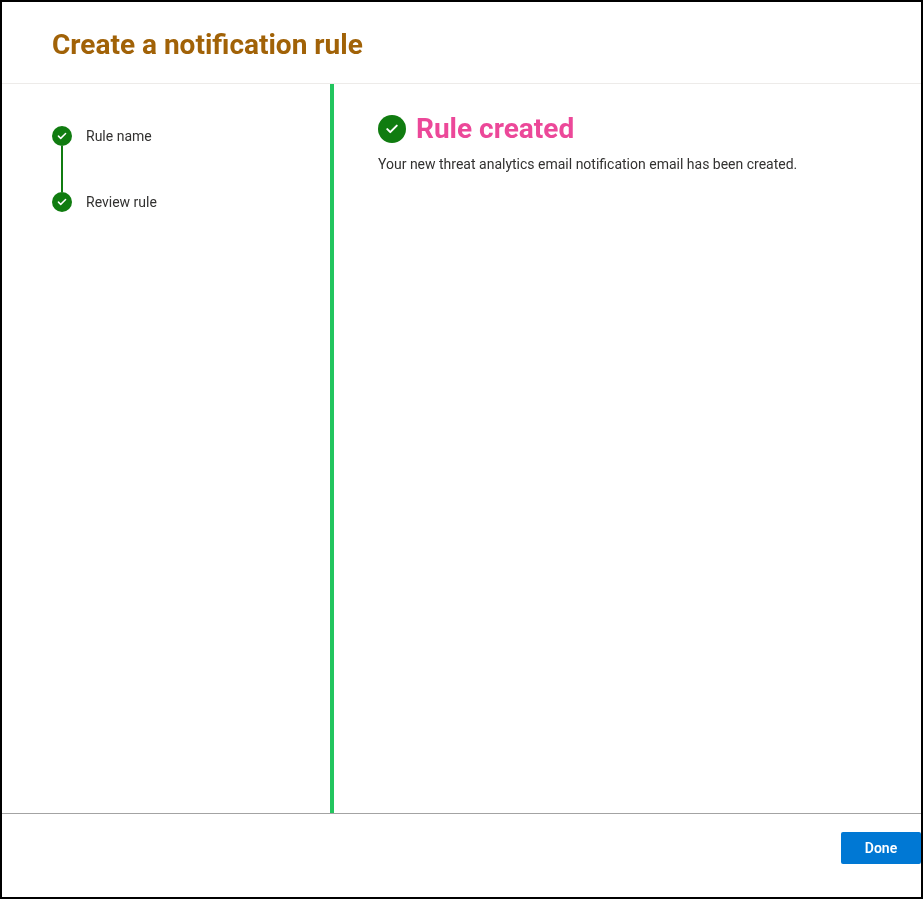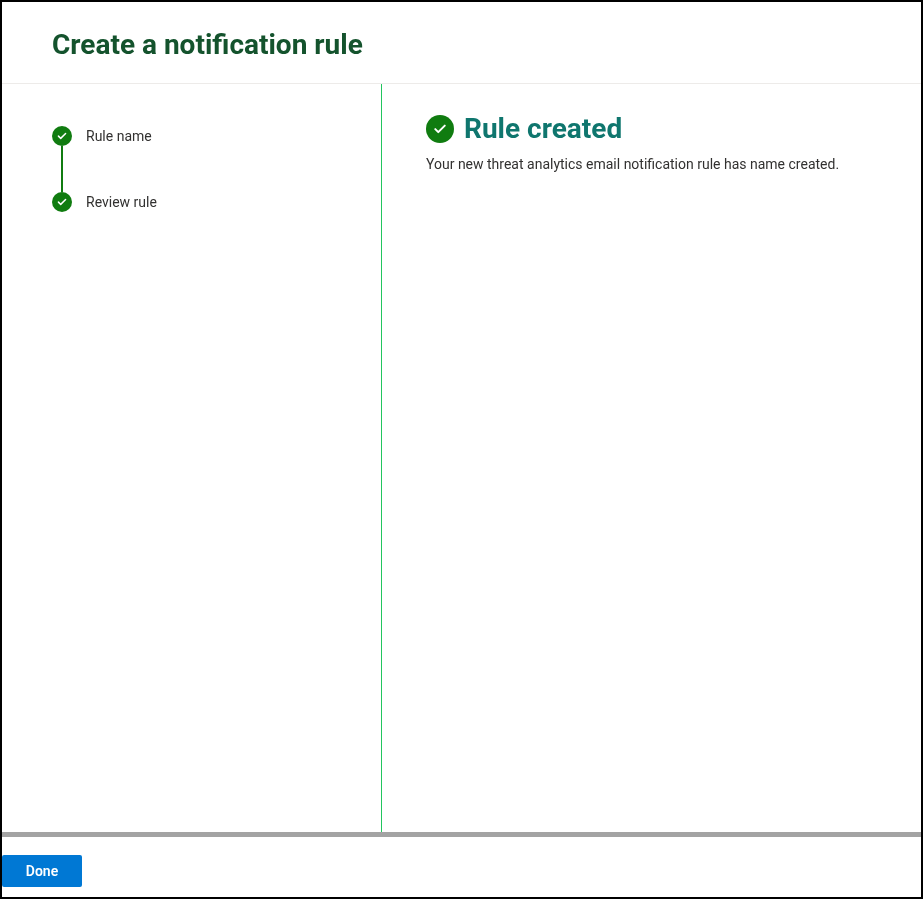--- a/index.html
+++ b/index.html
@@ -17,30 +17,30 @@
       display: flex;
       flex-direction: column;
     }
     .header {
       padding: 26px 50px 22px 50px;
       border-bottom: 1px solid #edebe9;
     }
     .header h1 {
       font-size: 28px;
       font-weight: 700;
-      color: #14532d;
+      color: #a16207;
     }
     .body {
       flex: 1;
       display: flex;
       overflow: hidden;
     }
     .sidebar {
-      width: 380px;
-      border-right: 1px solid #22c55e;
+      width: 332px;
+      border-right: 4px solid #22c55e;
       padding: 42px 40px 20px 50px;
     }
     .steps {
       position: relative;
     }
     .step {
       display: flex;
       align-items: center;
       position: relative;
       height: 20px;
@@ -101,32 +101,32 @@
       flex-shrink: 0;
     }
     .result-icon svg {
       width: 16px;
       height: 16px;
       fill: #ffffff;
     }
     .result-heading h2 {
       font-size: 28px;
       font-weight: 700;
-      color: #0f766e;
+      color: #ec4899;
     }
     .result-description {
       font-size: 14px;
       color: #323130;
       line-height: 1.4;
     }
     .footer {
-      border-top: 5px solid #a3a3a3;
-      padding: 18px 0 10px 0;
+      border-top: 1px solid #a3a3a3;
+      padding: 18px 0 33px 0;
       display: flex;
-      justify-content: flex-start;
+      justify-content: flex-end;
     }
     .done-btn {
       background: #0078d4;
       color: #ffffff;
       border: none;
       padding: 8px 20px;
       font-size: 14px;
       font-weight: 600;
       font-family: inherit;
       cursor: pointer;
@@ -172,19 +172,19 @@
 
   <main class="main">
     <div class="result-heading">
       <span class="result-icon">
         <svg viewBox="0 0 16 16">
             <path d="M13.485 3.929a1 1 0 0 1 0 1.414l-6.5 6.5a1 1 0 0 1-1.414 0l-3-3a1 1 0 1 1 1.414-1.414L6.278 9.72l5.793-5.793a1 1 0 0 1 1.414 0z"></path>
           </svg>
       </span>
       <h2>Rule created</h2>
     </div>
-    <p class="result-description">Your new threat analytics email notification rule has name created.</p>
+    <p class="result-description">Your new threat analytics email notification email has been created.</p>
   </main>
 </div>
 
 <div class="footer">
   <button class="done-btn">Done</button>
 </div>
 
 </body></html>

